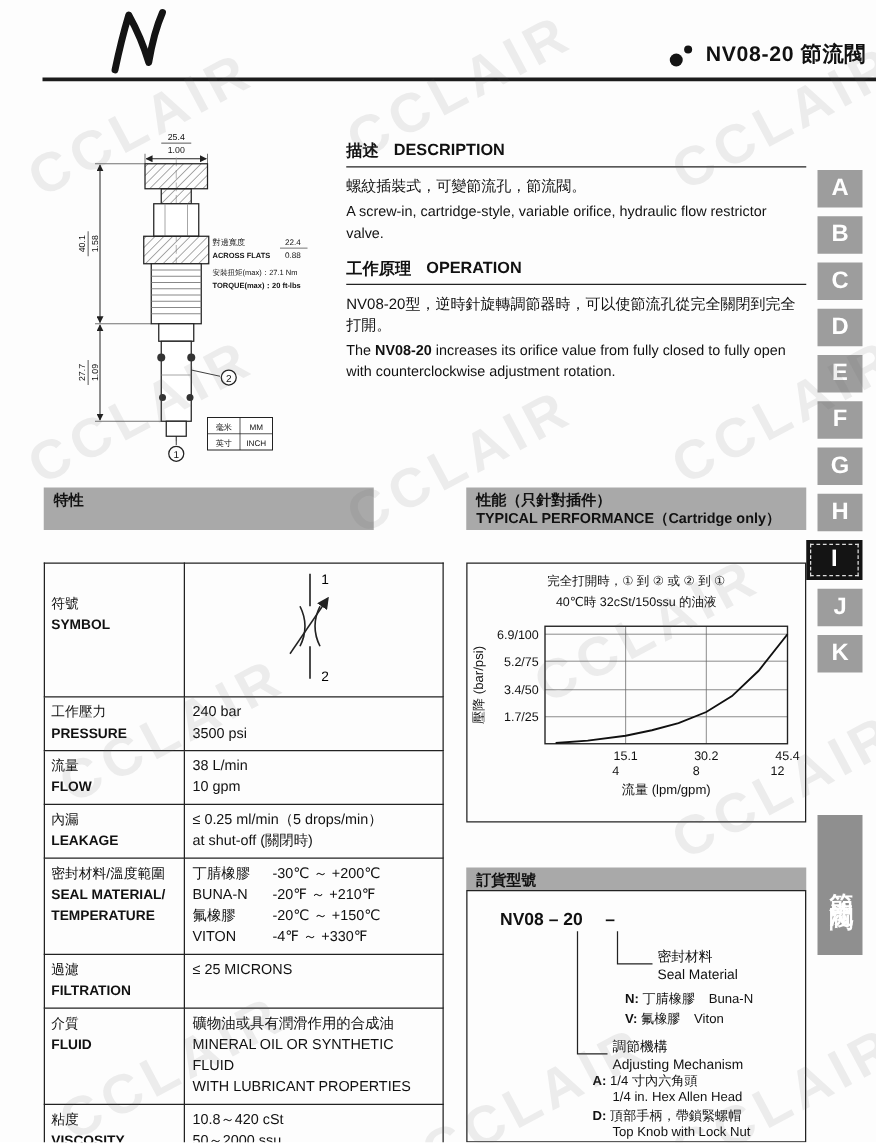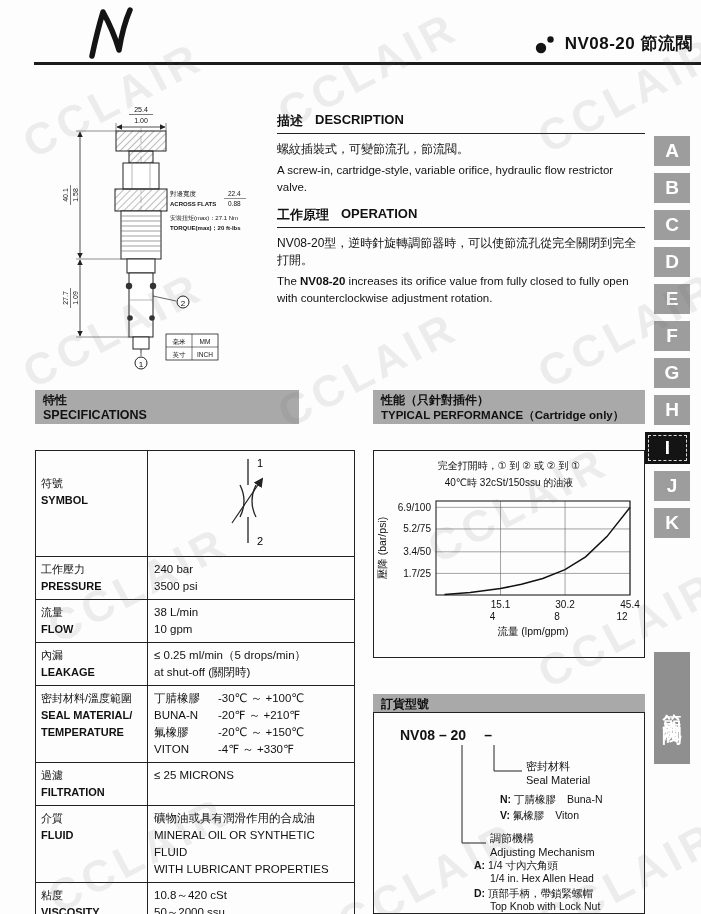--- a/index.html
+++ b/index.html
@@ -203,21 +203,20 @@
       <div class="tab">G</div>
       <div class="tab">H</div>
       <div class="tab active">I</div>
       <div class="tab">J</div>
       <div class="tab">K</div>
     </div>
   <div class="side-tab">節流閥</div>
 
   <div class="sec-head" id="spec-head">
     <div class="zh">特性</div>
-    <div class="en">SPECIFICATIONS</div>
   </div>
   <table class="spec-table">
     <tbody>
       <tr>
         <td class="label-cell sym-label">
           <div class="lab-zh">符號</div>
           <div class="lab-en">SYMBOL</div>
         </td>
         <td class="symbol-cell">
           <svg width="90" height="92" viewBox="0 0 90 92">
@@ -268,21 +267,21 @@
             <div>at shut-off (關閉時)</div>
           </td>
         </tr>
         <tr>
           <td class="label-cell">
             <div class="lab-zh">密封材料/溫度範圍</div>
             <div class="lab-en">SEAL MATERIAL/</div>
             <div class="lab-en">TEMPERATURE</div>
           </td>
           <td>
-            <div><span class="val-mat">丁腈橡膠</span><span>-30℃ ～ +100℃</span></div>
+            <div><span class="val-mat">丁腈橡膠</span><span>-30℃ ～ +200℃</span></div>
             <div><span class="val-mat">BUNA-N</span><span>-20℉ ～ +210℉</span></div>
             <div><span class="val-mat">氟橡膠</span><span>-20℃ ～ +150℃</span></div>
             <div><span class="val-mat">VITON</span><span>-4℉ ～ +330℉</span></div>
           </td>
         </tr>
         <tr>
           <td class="label-cell">
             <div class="lab-zh">過濾</div>
             <div class="lab-en">FILTRATION</div>
           </td>

